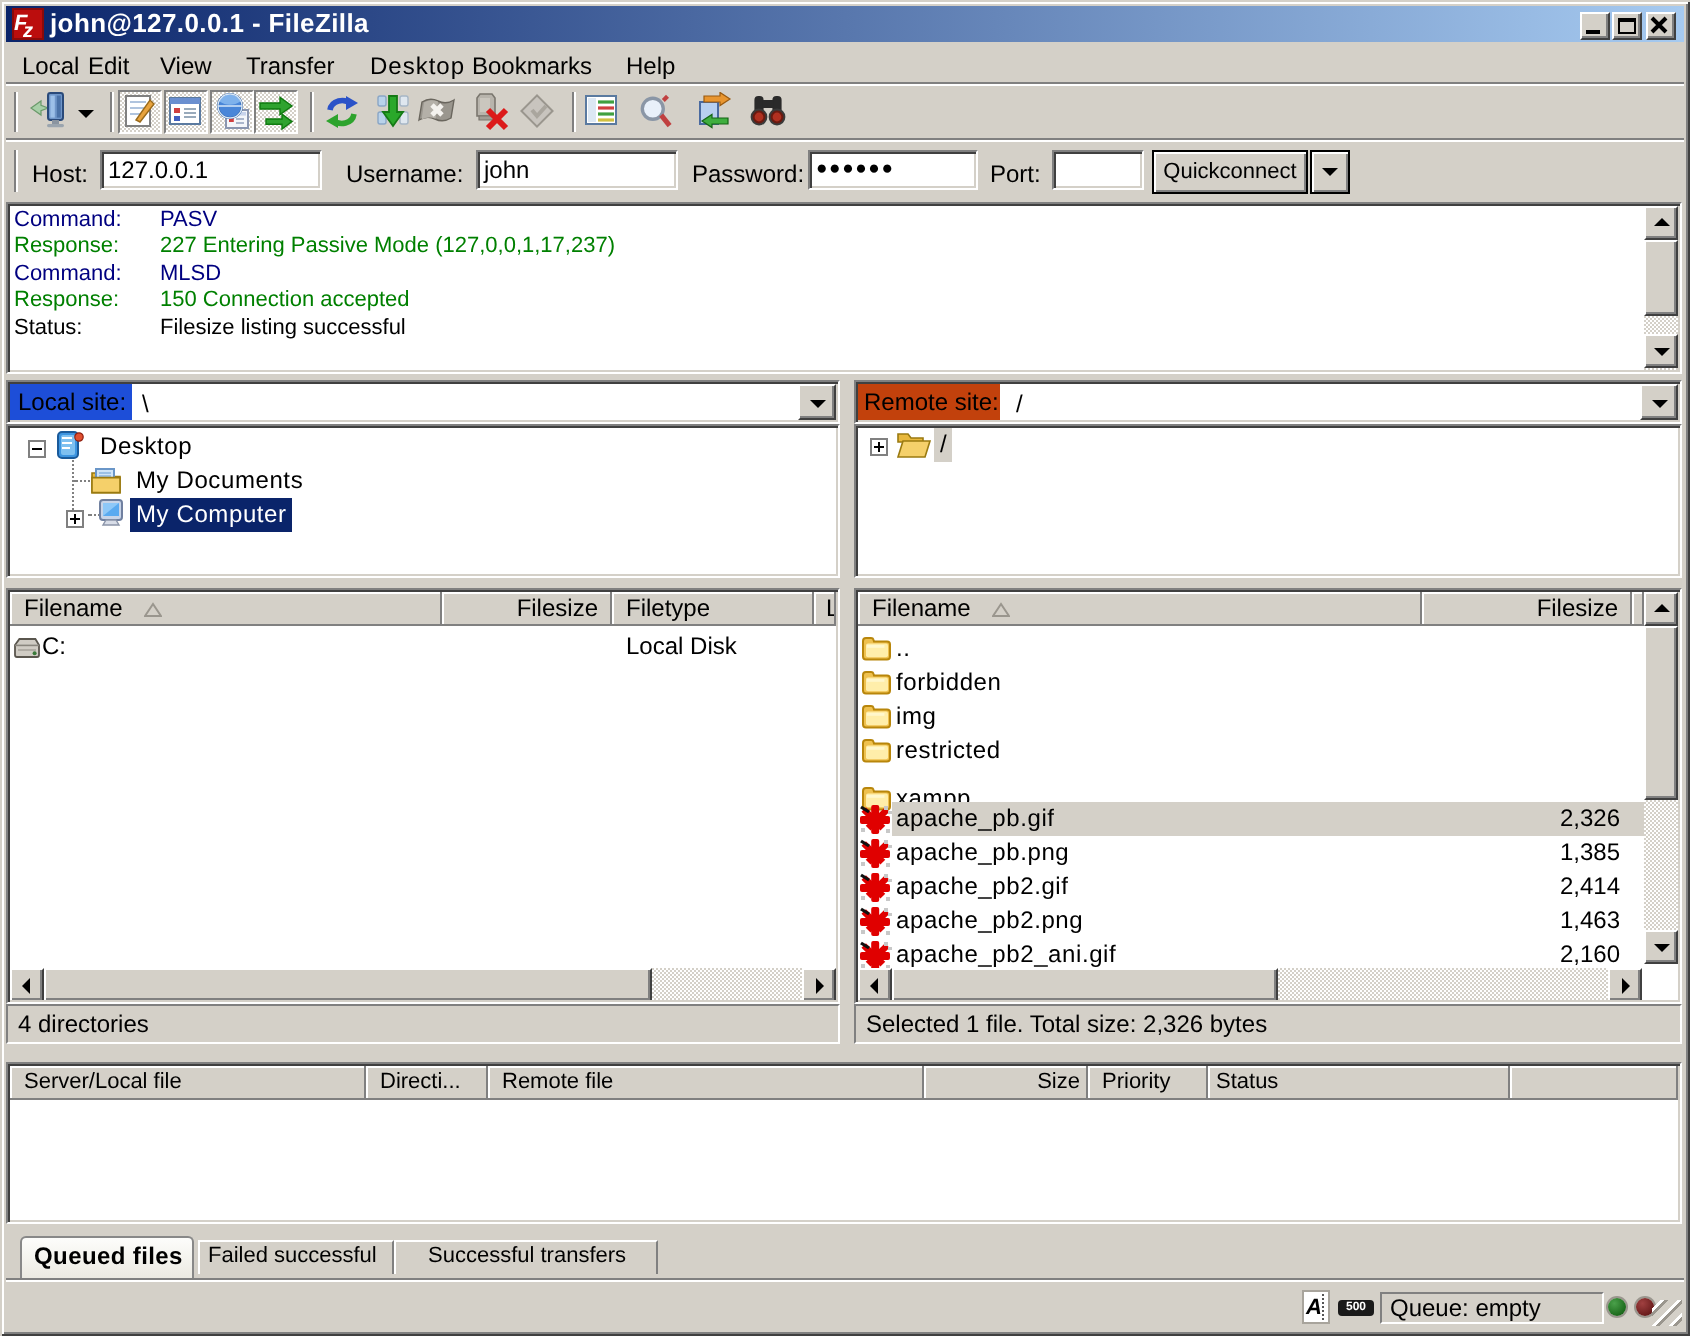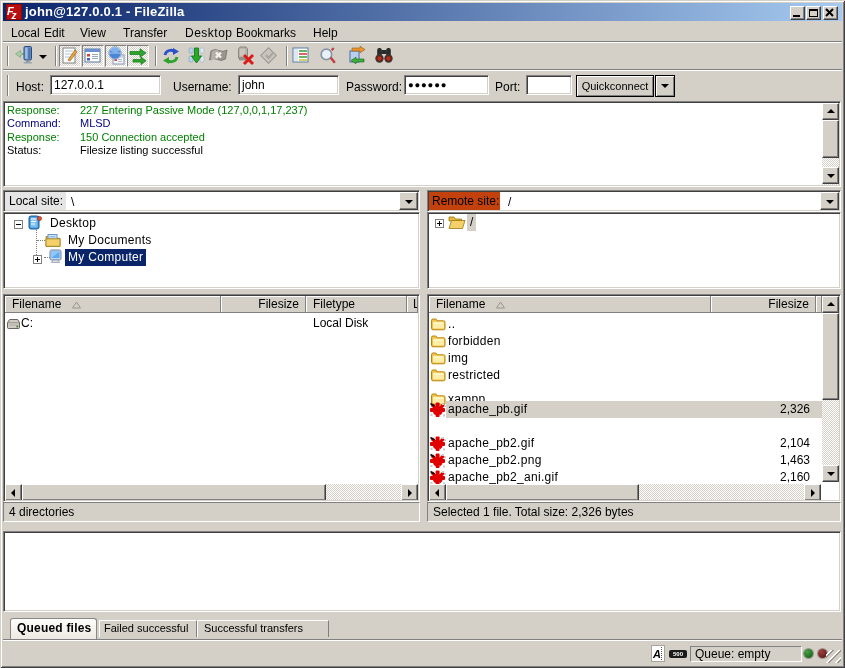--- a/index.html
+++ b/index.html
@@ -168,38 +168,39 @@
  <div class="ab t" style="left:492px;top:10px">Port:</div>
  <div class="ab sunk" style="left:523px;top:5px;width:46px;height:20px;box-sizing:border-box;background:#fff"></div>
  <div class="ab" style="left:573px;top:5px;width:78px;height:22px;box-sizing:border-box;text-align:center;line-height:20px;font-size:11px;background:#d4d0c8;border:1px solid #000;box-shadow:inset 1px 1px 0 #fff,inset -1px -1px 0 #808080">Quickconnect</div>
  <div class="ab" style="left:652px;top:5px;width:20px;height:22px;box-sizing:border-box;background:#d4d0c8;border:1px solid #000;box-shadow:inset 1px 1px 0 #fff,inset -1px -1px 0 #808080">
         <div class="ab" style="left:5px;top:8px;border:4px solid transparent;border-top:4px solid #000"></div>
       </div>
 </div>
 
 <div class="ab sunk" style="left:3px;top:101px;width:838px;height:86px;box-sizing:border-box;background:#fff"></div>
 <div id="log" class="ab" style="left:5px;top:104px;width:817px;height:81px;overflow:hidden;line-height:13.4px;font-size:11px">
+ <div><span class="ll" style="color:#000080">Command:</span><span style="color:#000080">PASV</span></div>
  <div><span class="ll" style="color:#008000">Response:</span><span style="color:#008000">227 Entering Passive Mode (127,0,0,1,17,237)</span></div>
  <div><span class="ll" style="color:#000080">Command:</span><span style="color:#000080">MLSD</span></div>
  <div><span class="ll" style="color:#008000">Response:</span><span style="color:#008000">150 Connection accepted</span></div>
  <div><span class="ll" style="color:#000">Status:</span><span>Filesize listing successful</span></div>
 </div>
 <div id="logsb" class="ab" style="left:822px;top:103px;width:17px;height:82px">
  <div class="ab raised arr" style="left:0;top:0;width:17px;height:17px;box-sizing:border-box">
         <div class="ab" style="left:4px;top:5px;border:4px solid transparent;border-bottom:4px solid #000;border-top:none"></div>
       </div>
  <div class="ab track" style="left:0;top:17px;width:17px;height:65px"></div>
  <div class="ab raised" style="left:0;top:17px;width:17px;height:38px;box-sizing:border-box"></div>
  <div class="ab raised arr" style="left:0;top:64px;width:17px;height:17px;box-sizing:border-box">
         <div class="ab" style="left:4px;top:6px;border:4px solid transparent;border-top:4px solid #000;border-bottom:none"></div>
       </div>
 </div>
 
 <div class="ab sunk" style="left:3px;top:190px;width:417px;height:22px;box-sizing:border-box;background:#fff"></div>
-<div class="ab" style="left:5px;top:192px;width:61px;height:18px;background:#e5e5e5;line-height:18px;padding-left:4px;box-sizing:border-box">Local site:</div>
+<div class="ab" style="left:5px;top:192px;width:61px;height:18px;background:#1d4ed8;line-height:18px;padding-left:4px;box-sizing:border-box">Local site:</div>
 <div class="ab t" style="left:71px;top:195px">\</div>
 <div class="ab raised" style="left:399px;top:192px;width:19px;height:18px;box-sizing:border-box">
       <div class="ab" style="left:5px;top:7px;border:4px solid transparent;border-top:4px solid #000"></div>
     </div>
 
 <div class="ab sunk" style="left:427px;top:190px;width:414px;height:22px;box-sizing:border-box;background:#fff"></div>
 <div class="ab t" style="left:429px;top:192px;width:71px;height:18px;background:#c2410c;line-height:18px;padding-left:3px;box-sizing:border-box;overflow:visible">Remote site:</div>
 <div class="ab t" style="left:508px;top:195px">/</div>
 <div class="ab raised" style="left:820px;top:192px;width:19px;height:18px;box-sizing:border-box">
       <div class="ab" style="left:5px;top:7px;border:4px solid transparent;border-top:4px solid #000"></div>
@@ -338,38 +339,57 @@
             <g fill="#c8c8c8">
               <rect x="13" y="2" width="2" height="2"></rect>
               <rect x="15" y="4.5" width="2" height="1.5"></rect>
               <rect x="1.5" y="13" width="2" height="2"></rect>
               <rect x="14" y="13.5" width="2" height="2"></rect>
             </g>
           </svg>
           <span class="ab" style="left:19px;letter-spacing:0.3px">apache_pb.gif</span>
           <span class="ab" style="right:12px;top:0;">2,326</span>
         </div>
+ <div class="trow" style="left:0;top:105px;width:393px">
+          <svg class="ab fe" width="18" height="18" viewBox="0 0 18 18">
+            <g fill="#e00000">
+              <rect x="6.6" y="1.5" width="4" height="14.5" rx="1"></rect>
+              <rect x="1" y="7" width="15" height="4" rx="1"></rect>
+              <path d="M3 3.5 l10.5 10 -2.6 2.6 -10.3 -10.2 z" transform="translate(1.2,-0.6) scale(0.92)"></path>
+              <path d="M14.5 3.5 l-10.5 10 2.6 2.6 10.3 -10.2 z" transform="translate(-1.2,-0.6) scale(0.92) translate(1.5,0)"></path>
+            </g>
+            <path d="M1.5 2.5 l4 2.5" stroke="#101010" stroke-width="1.6"></path>
+            <g fill="#c8c8c8">
+              <rect x="13" y="2" width="2" height="2"></rect>
+              <rect x="15" y="4.5" width="2" height="1.5"></rect>
+              <rect x="1.5" y="13" width="2" height="2"></rect>
+              <rect x="14" y="13.5" width="2" height="2"></rect>
+            </g>
+          </svg>
+          <span class="ab" style="left:19px;letter-spacing:0.3px">apache_pb.png</span>
+          <span class="ab" style="right:12px;top:0;">1,385</span>
+        </div>
  <div class="trow" style="left:0;top:122px;width:393px">
           <svg class="ab fe" width="18" height="18" viewBox="0 0 18 18">
             <g fill="#e00000">
               <rect x="6.6" y="1.5" width="4" height="14.5" rx="1"></rect>
               <rect x="1" y="7" width="15" height="4" rx="1"></rect>
               <path d="M3 3.5 l10.5 10 -2.6 2.6 -10.3 -10.2 z" transform="translate(1.2,-0.6) scale(0.92)"></path>
               <path d="M14.5 3.5 l-10.5 10 2.6 2.6 10.3 -10.2 z" transform="translate(-1.2,-0.6) scale(0.92) translate(1.5,0)"></path>
             </g>
             <path d="M1.5 2.5 l4 2.5" stroke="#101010" stroke-width="1.6"></path>
             <g fill="#c8c8c8">
               <rect x="13" y="2" width="2" height="2"></rect>
               <rect x="15" y="4.5" width="2" height="1.5"></rect>
               <rect x="1.5" y="13" width="2" height="2"></rect>
               <rect x="14" y="13.5" width="2" height="2"></rect>
             </g>
           </svg>
           <span class="ab" style="left:19px;letter-spacing:0.3px">apache_pb2.gif</span>
-          <span class="ab" style="right:12px;top:0;">2,104</span>
+          <span class="ab" style="right:12px;top:0;">2,414</span>
         </div>
  <div class="trow" style="left:0;top:139px;width:393px">
           <svg class="ab fe" width="18" height="18" viewBox="0 0 18 18">
             <g fill="#e00000">
               <rect x="6.6" y="1.5" width="4" height="14.5" rx="1"></rect>
               <rect x="1" y="7" width="15" height="4" rx="1"></rect>
               <path d="M3 3.5 l10.5 10 -2.6 2.6 -10.3 -10.2 z" transform="translate(1.2,-0.6) scale(0.92)"></path>
               <path d="M14.5 3.5 l-10.5 10 2.6 2.6 10.3 -10.2 z" transform="translate(-1.2,-0.6) scale(0.92) translate(1.5,0)"></path>
             </g>
             <path d="M1.5 2.5 l4 2.5" stroke="#101010" stroke-width="1.6"></path>
@@ -422,24 +442,33 @@
   <div class="ab raised arr" style="left:375px;top:0;width:17px;height:17px;box-sizing:border-box">
           <div class="ab" style="left:6px;top:4px;border:4px solid transparent;border-left:4px solid #000;border-right:none"></div>
         </div>
  </div>
 </div>
 
 <div class="ab sunk2" style="left:3px;top:502px;width:417px;height:20px;box-sizing:border-box;line-height:18px"><span style="padding-left:5px">4 directories</span></div>
 <div class="ab sunk2" style="left:427px;top:502px;width:414px;height:20px;box-sizing:border-box;line-height:18px"><span style="padding-left:5px">Selected 1 file. Total size: 2,326 bytes</span></div>
 
 <div class="ab sunk" style="left:3px;top:531px;width:838px;height:81px;box-sizing:border-box;background:#fff"></div>
+<div id="queue" class="ab" style="left:5px;top:533px;width:834px;height:77px;overflow:hidden;font-size:11px">
+ <div class="ab hdrcell" style="left:0;top:0;width:178px;height:17px;box-sizing:border-box;padding-left:7px">Server/Local file</div>
+ <div class="ab hdrcell" style="left:178px;top:0;width:61px;height:17px;box-sizing:border-box;padding-left:7px">Directi...</div>
+ <div class="ab hdrcell" style="left:239px;top:0;width:218px;height:17px;box-sizing:border-box;padding-left:7px">Remote file</div>
+ <div class="ab hdrcell" style="left:457px;top:0;width:82px;height:17px;box-sizing:border-box;text-align:right;padding-right:3px">Size</div>
+ <div class="ab hdrcell" style="left:539px;top:0;width:60px;height:17px;box-sizing:border-box;padding-left:7px">Priority</div>
+ <div class="ab hdrcell" style="left:599px;top:0;width:151px;height:17px;box-sizing:border-box;padding-left:4px">Status</div>
+ <div class="ab hdrcell" style="left:750px;top:0;width:84px;height:17px;box-sizing:border-box"></div>
+</div>
 
 <div id="tabs" class="ab" style="left:3px;top:615px;width:839px;height:24px;font-size:11px">
  <div class="ab" style="left:96px;top:5px;width:98px;height:17px;background:#d4d0c8;border:1px solid #808080;border-left-color:#fff;border-top-color:#fff;border-bottom:none;box-sizing:border-box;line-height:15px;padding-left:4px">Failed successful</div>
- <div class="ab" style="left:194px;top:5px;width:132px;height:17px;background:#d4d0c8;border:1px solid #808080;border-left-color:#fff;border-top-color:#fff;border-bottom:none;box-sizing:border-box;line-height:15px;padding-left:6px">Successful transfers</div>
+ <div class="ab" style="left:194px;top:5px;width:132px;height:17px;background:#d4d0c8;border:1px solid #808080;border-left-color:#fff;border-top-color:#fff;border-bottom:none;box-sizing:border-box;line-height:15px;padding-left:16px">Successful transfers</div>
  <div class="ab" style="left:7px;top:3px;width:87px;height:21px;background:linear-gradient(#fdfdfb,#eceae2);border:1px solid #888;border-bottom:none;box-sizing:border-box;line-height:18px;padding-left:6px;font-weight:bold;font-size:12px;letter-spacing:0.2px;border-radius:3px 3px 0 0">Queued files</div>
 </div>
 
 <div id="sbar" class="ab" style="left:3px;top:640px;width:839px;height:24px">
  <div class="ab etchh" style="left:0;top:-1px;width:839px"></div>
  <div class="ab" style="left:648px;top:5px;width:14px;height:17px;background:#fff;border:1px solid #a8a49c;box-sizing:border-box">
   <div class="ab" style="left:1px;top:2px;font-weight:bold;font-size:11px;font-style:italic">A</div>
   <div class="ab" style="left:9px;top:1px;width:1px;height:13px;border-left:1px dotted #555"></div>
  </div>
  <div class="ab" style="left:666px;top:10px;width:18px;height:8px;background:#1a1a1a;border-radius:2px;color:#fff;font-size:6px;font-weight:bold;text-align:center;line-height:8px;letter-spacing:0">500</div>

